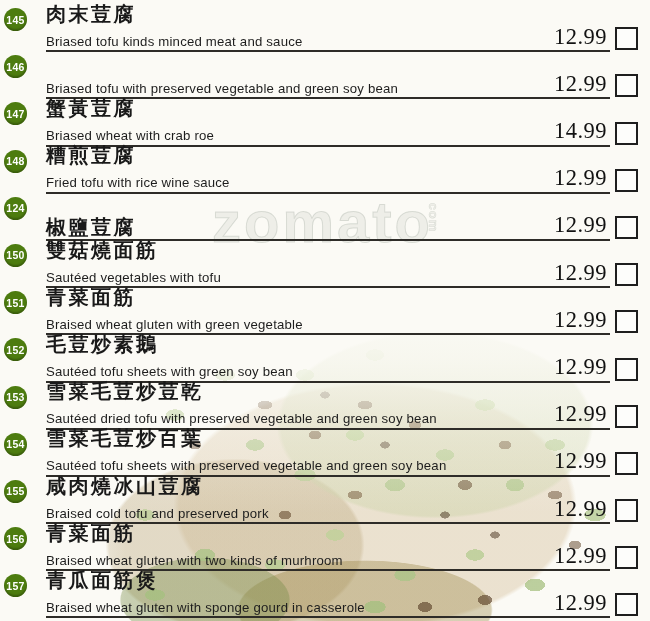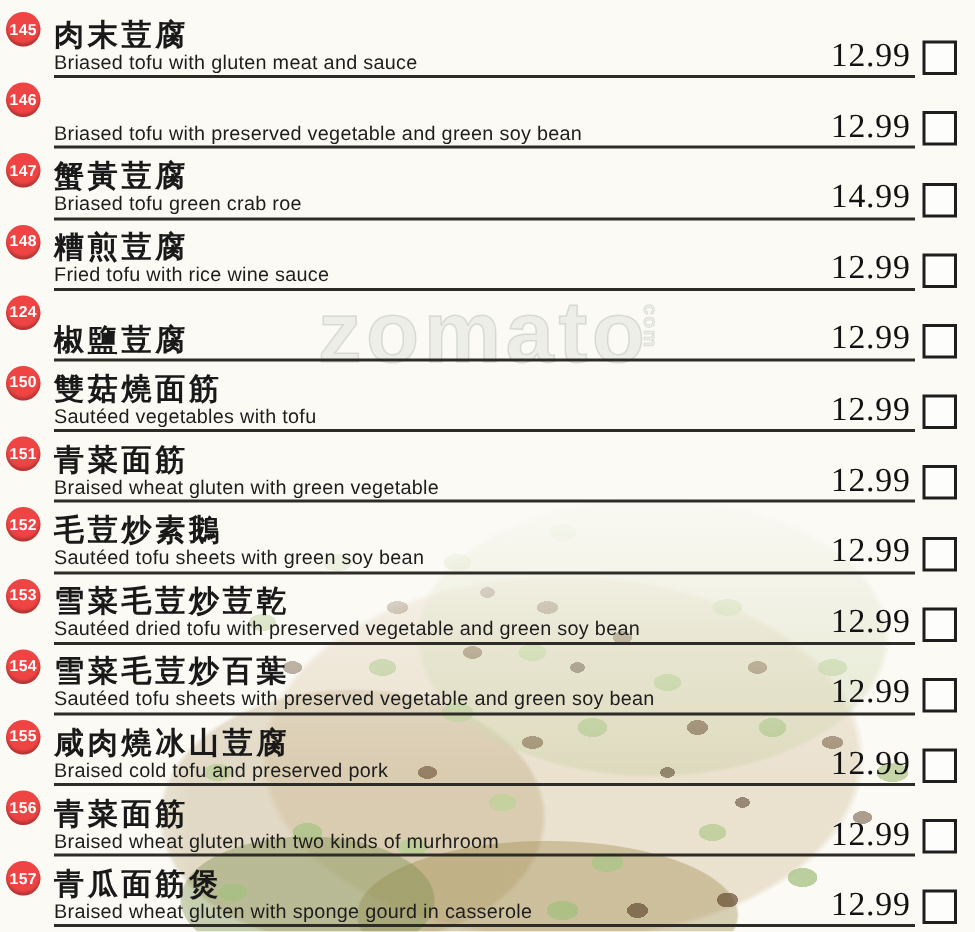--- a/index.html
+++ b/index.html
@@ -63,27 +63,27 @@
   
   .watermark{position:absolute;left:212px;top:188px;font-size:58px;font-weight:700;
     letter-spacing:3px;color:rgba(160,168,158,.14);
     -webkit-text-stroke:1px rgba(145,155,145,.28);pointer-events:none;}
   .watermark .suffix{position:absolute;right:-16px;top:22px;font-size:13px;font-weight:700;
     letter-spacing:1px;-webkit-text-stroke:.5px rgba(145,155,145,.28);
     transform:rotate(90deg);transform-origin:center;}
 
   .menu{position:absolute;left:0;top:0;width:650px;padding-top:5px;}
   .item{display:flex;height:47.2px;box-sizing:border-box;padding-left:4px;}
-  .badge{flex:none;width:23px;height:23px;margin:3px 9px 0 0;border-radius:50%;
-    background:#ef4444;color:#fff;font-size:10.5px;font-weight:700;letter-spacing:.3px;
+  .badge{flex:none;width:23px;height:23px;margin:3px 19px 0 0;border-radius:50%;
+    background:#4d7c0f;color:#fff;font-size:10.5px;font-weight:700;letter-spacing:.3px;
     display:flex;align-items:center;justify-content:center;
     box-shadow:inset 0 -2px 2px rgba(0,0,0,.25);}
   .body{flex:1;display:flex;align-items:flex-end;justify-content:space-between;
     border-bottom:2px solid #2e2c28;padding-bottom:1px;min-width:0;}
-  .texts{display:flex;flex-direction:column;min-width:0;}
+  .texts{display:flex;flex-direction:column;min-width:0;gap:10px;}
   .zh{font-size:20px;font-weight:600;letter-spacing:2.5px;line-height:1.1;color:#191919;white-space:nowrap;}
   .en{font-size:13.2px;letter-spacing:.2px;line-height:1.1;color:#1d1d1d;white-space:nowrap;}
   .price{font-family:"Liberation Serif",serif;font-size:22.5px;line-height:1;color:#121212;
     letter-spacing:.5px;padding:0 3px 1px 6px;flex:none;}
   .checkbox{flex:none;width:19px;height:19px;border:2px solid #1e1e1e;margin:0 12px 2px 5px;
     align-self:flex-end;background:rgba(255,255,255,.55);cursor:pointer;}
 </style>
 </head>
 <body>
 
@@ -94,21 +94,21 @@
     <span>zomato</span>
     <span class="suffix">com</span>
   </div>
 
   <div class="menu">
   <div class="item">
     <div class="badge">145</div>
     <div class="body">
       <div class="texts">
         <div class="zh">肉末荳腐</div>
-        <div class="en">Briased tofu with gluten meat and sauce</div>
+        <div class="en">Briased tofu kinds minced meat and sauce</div>
       </div>
       <div class="price">12.99</div>
     </div>
     <div class="checkbox"></div>
   </div>
 
   <div class="item">
     <div class="badge">146</div>
     <div class="body">
       <div class="texts">
@@ -117,21 +117,21 @@
       <div class="price">12.99</div>
     </div>
     <div class="checkbox"></div>
   </div>
 
   <div class="item">
     <div class="badge">147</div>
     <div class="body">
       <div class="texts">
         <div class="zh">蟹黃荳腐</div>
-        <div class="en">Briased tofu green crab roe</div>
+        <div class="en">Briased wheat with crab roe</div>
       </div>
       <div class="price">14.99</div>
     </div>
     <div class="checkbox"></div>
   </div>
 
   <div class="item">
     <div class="badge">148</div>
     <div class="body">
       <div class="texts">

